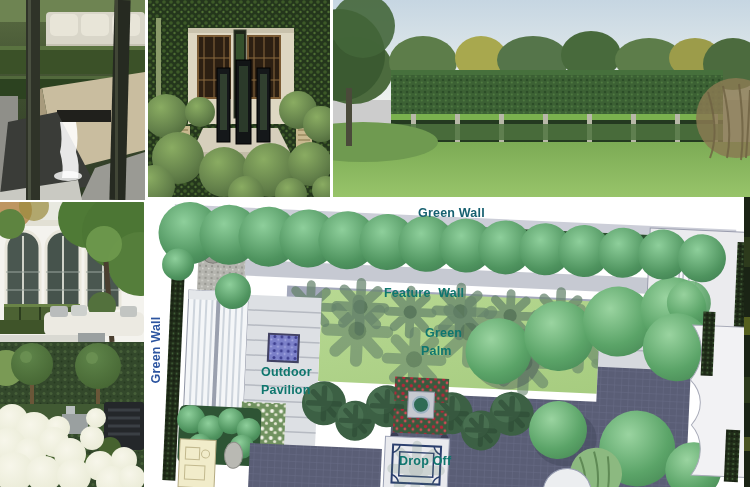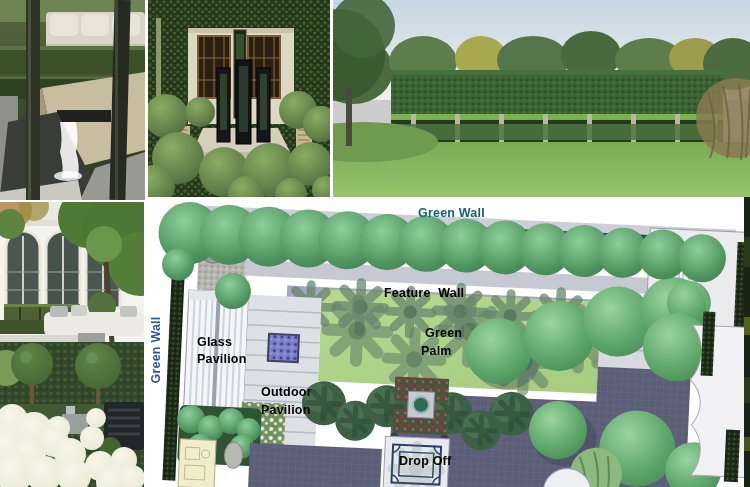--- a/index.html
+++ b/index.html
@@ -3,30 +3,30 @@
 <meta charset="utf-8">
 <style>
   html,body{margin:0;padding:0;background:#ffffff;}
   #stage{position:relative;width:750px;height:487px;background:#ffffff;overflow:hidden;
          font-family:"Liberation Sans",sans-serif;padding-left:40px;}
   .photo{position:absolute;overflow:hidden;background:#ccc;}
   .photo svg{display:block;}
   #plan{position:absolute;left:145px;top:197px;width:605px;height:290px;background:#fff;}
   #plan svg{display:block;}
   .plan-label{position:absolute;font-size:12.5px;font-weight:600;letter-spacing:.2px;
-              color:#000000;white-space:nowrap;line-height:18px;}
+              color:#0f766e;white-space:nowrap;line-height:18px;}
   .teal{color:#176070;}
   .blue{color:#2d55a0;}
   #lbl-green-wall-left{left:156px;top:350px;transform:translate(-50%,-50%) rotate(-90deg);}
   #lbl-green-wall-top{left:418px;top:204px;}
   #lbl-feature-wall{left:384px;top:284px;word-spacing:4px;}
   #lbl-palm-court{left:421px;top:324px;}
   #lbl-palm-court .l1{padding-left:4px;}
   #lbl-glass-pavilion{left:197px;top:334px;line-height:17px;}
-  #lbl-outdoor-terrace{left:261px;top:383px;}
+  #lbl-outdoor-terrace{left:261px;top:363px;}
   #lbl-drop-off{left:399px;top:452px;}
   .plan-label div{pointer-events:none;}
 </style>
 </head>
 <body>
 
 <div id="stage">
 
   <div class="photo" style="left:0;top:0;width:145px;height:200px">
     <svg width="145" height="200" viewBox="0 0 145 200">
@@ -518,24 +518,20 @@
 
   </div>
 
   <div class="plan-label teal" id="lbl-green-wall-top">Green Wall</div>
   <div class="plan-label blue" id="lbl-green-wall-left">Green Wall</div>
   <div class="plan-label" id="lbl-feature-wall">Feature Wall</div>
   <div class="plan-label" id="lbl-palm-court">
     <div class="l1">Green</div>
     <div>Palm</div>
   </div>
-  <div class="plan-label" id="lbl-glass-pavilion">
-    <div>Glass</div>
-    <div>Pavilion</div>
-  </div>
   <div class="plan-label" id="lbl-outdoor-terrace">
     <div>Outdoor</div>
     <div>Pavilion</div>
   </div>
   <div class="plan-label" id="lbl-drop-off">Drop Off</div>
 
   <div class="photo" style="left:744px;top:197px;width:6px;height:290px">
     <svg width="6" height="290" viewBox="0 0 6 290">
       <rect width="6" height="290" fill="#1a2415"></rect>
       <rect x="0" y="40" width="6" height="30" fill="#2c3a1c"></rect>

